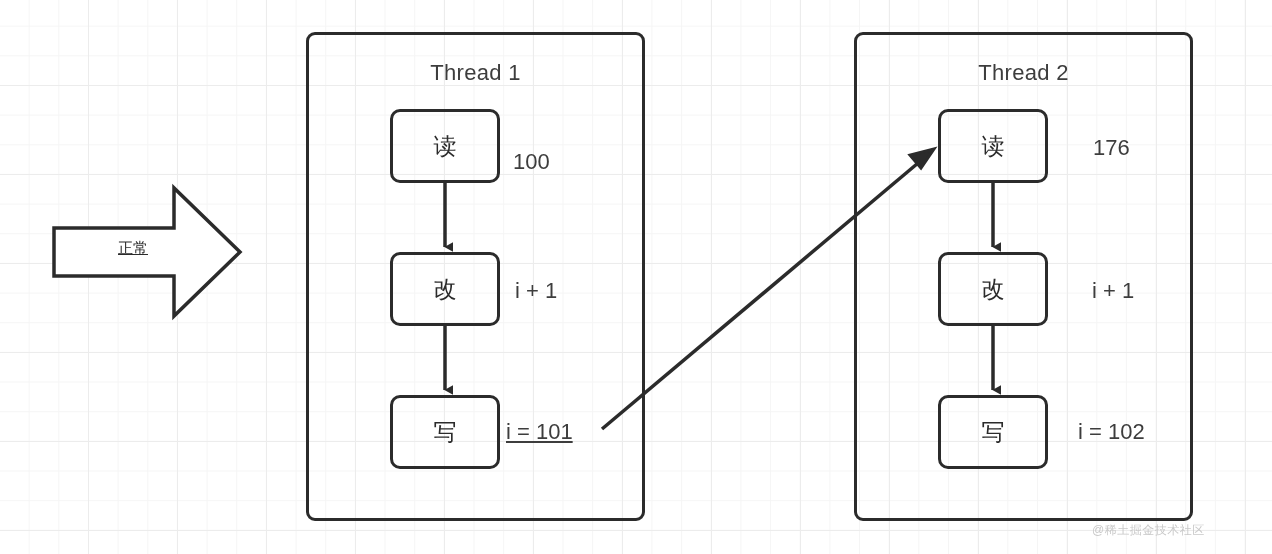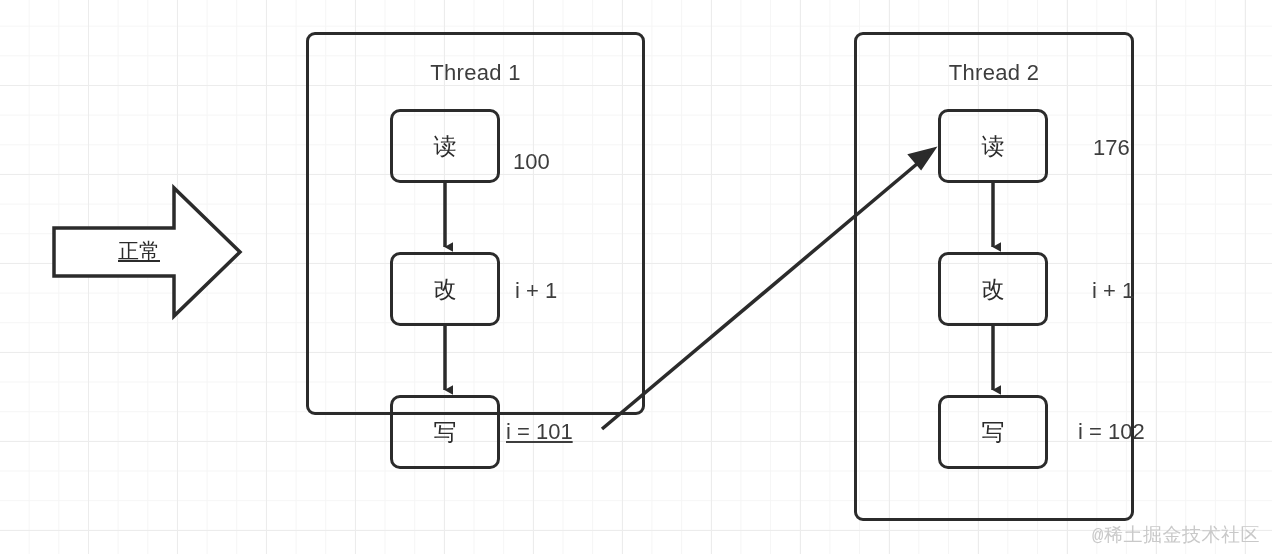--- a/index.html
+++ b/index.html
@@ -78,34 +78,34 @@
   .value-label {
     position: absolute;
     font-size: 22px;
     color: #3d3d3d;
     white-space: nowrap;
     line-height: 1;
   }
 
   .block-arrow-text {
     position: absolute;
-    font-size: 21px;
+    font-size: 15px;
     color: #2b2b2b;
     font-family: "DejaVu Sans", "Liberation Sans", sans-serif;
     white-space: nowrap;
     line-height: 1;
     text-decoration: underline;
   }
 
   .watermark {
     position: absolute;
-    font-size: 19px;
+    font-size: 12px;
     color: #c9c9c9;
     white-space: nowrap;
-    font-family: Liberation Mono, monospace;
+    font-family: Liberation Sans, sans-serif;
     letter-spacing: 0.5px;
   }
 </style>
 </head>
 <body>
 
 <div id="canvas">
 
   <svg class="svg-layer" viewBox="0 0 1272 554">
     <defs>
@@ -123,40 +123,40 @@
     <line x1="993" y1="326" x2="993" y2="390" stroke="#2b2b2b" stroke-width="3.5" marker-end="url(#head-down)"></line>
 
     <g>
       <line x1="602" y1="429" x2="924" y2="158" stroke="#2b2b2b" stroke-width="3.5"></line>
       <polygon points="934,149 910,155 921,168" fill="#2b2b2b" stroke="#2b2b2b" stroke-width="3" stroke-linejoin="miter"></polygon>
     </g>
   </svg>
 
   <div class="block-arrow-text" style="left:118px; top:241px;">正常</div>
 
-  <div class="panel" style="left:306px; top:32px; width:339px; height:383px;">
+  <div class="panel" style="left:306px; top:32px; width:339px; height:489px;">
     <div class="panel-title" style="top:25px;">Thread 1</div>
   </div>
 
   <div class="step-box" style="left:390px; top:109px;">
     <span>读</span>
   </div>
   <div class="value-label" style="left:513px; top:151px;">100</div>
 
   <div class="step-box" style="left:390px; top:252px;">
     <span>改</span>
   </div>
   <div class="value-label" style="left:515px; top:280px;">i + 1</div>
 
   <div class="step-box" style="left:390px; top:395px;">
     <span>写</span>
   </div>
   <div class="value-label" style="left:506px; top:421px;text-decoration:underline;">i = 101</div>
 
-  <div class="panel" style="left:854px; top:32px; width:280px; height:489px;">
+  <div class="panel" style="left:854px; top:32px; width:339px; height:489px;">
     <div class="panel-title" style="top:25px;">Thread 2</div>
   </div>
 
   <div class="step-box" style="left:938px; top:109px;">
     <span>读</span>
   </div>
   <div class="value-label" style="left:1093px; top:137px;">176</div>
 
   <div class="step-box" style="left:938px; top:252px;">
     <span>改</span>

